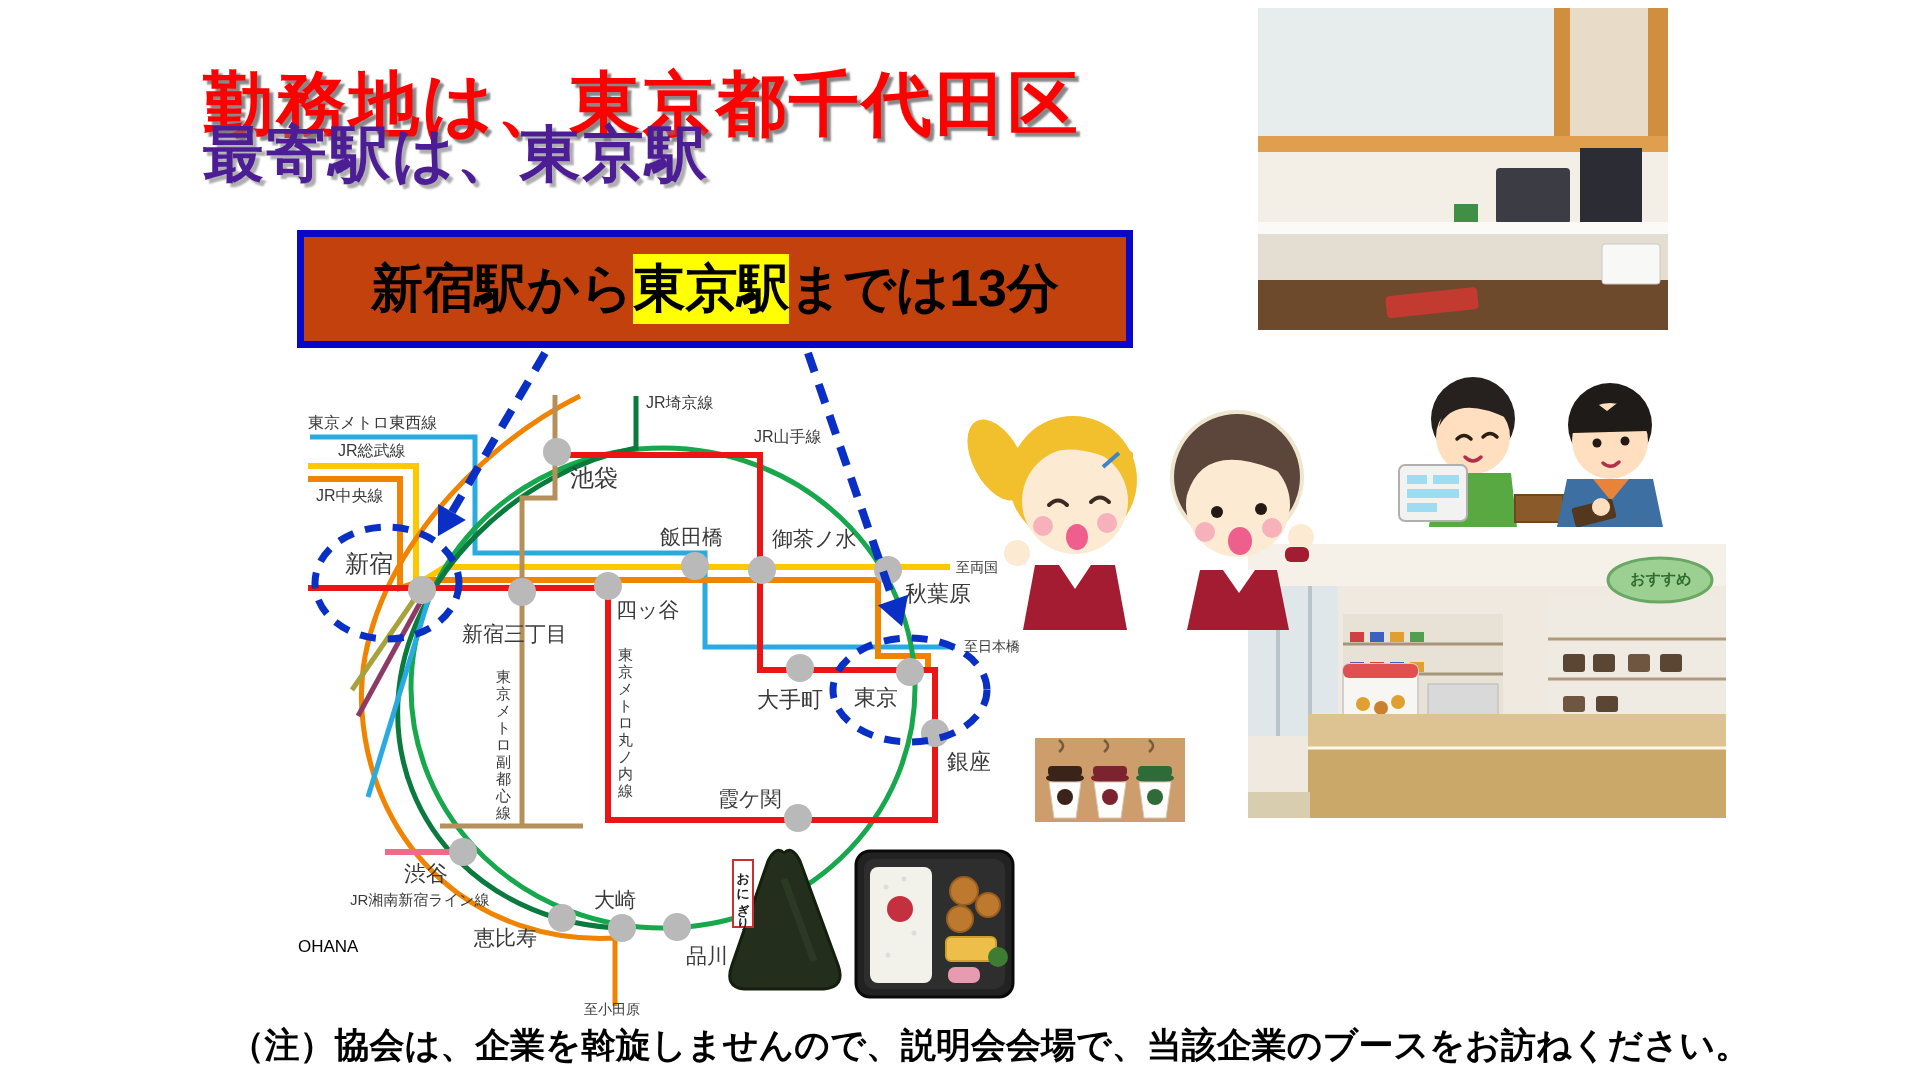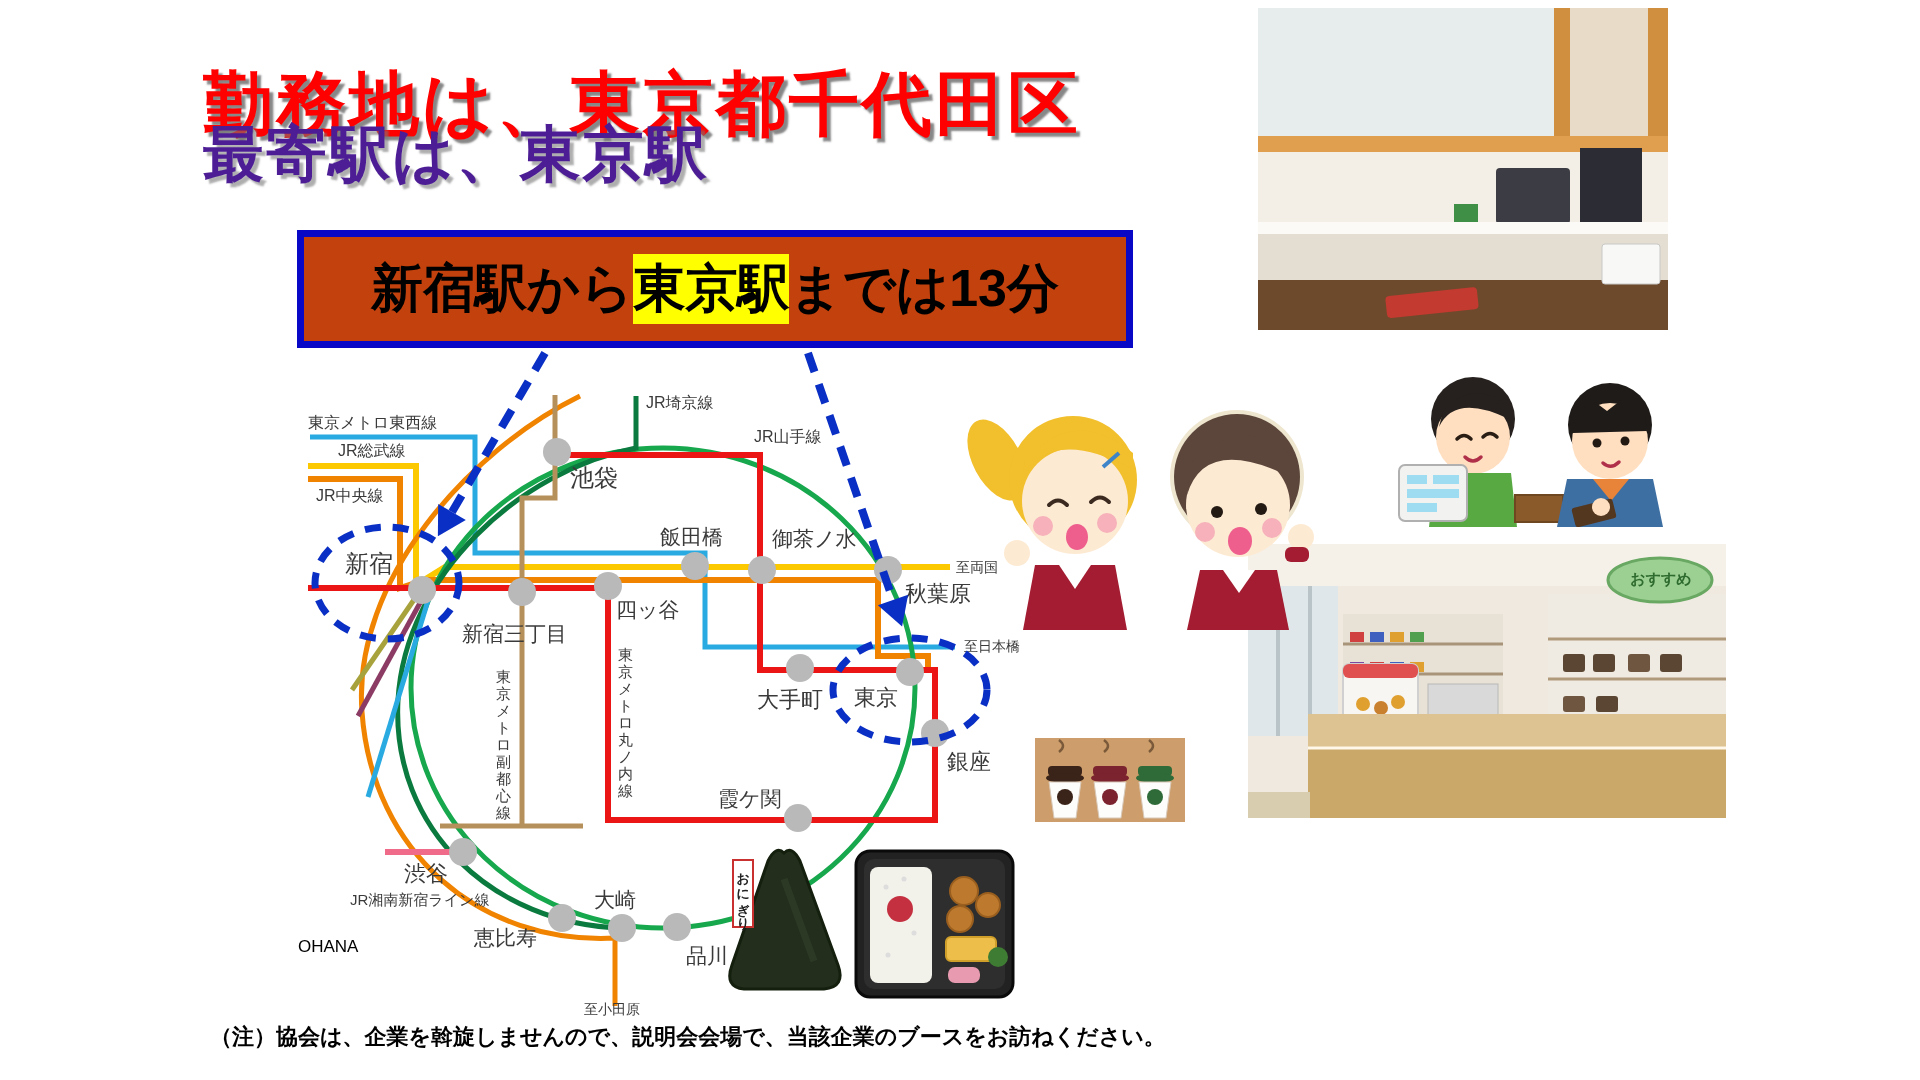--- a/index.html
+++ b/index.html
@@ -11,22 +11,22 @@
   .title2{left:203px;top:114px;font-size:61px;font-weight:700;letter-spacing:2px;
           color:#4c1d95;text-shadow:4px 4px 2px rgba(120,120,120,.6);white-space:nowrap;z-index:4;}
   .transfer-box{left:297px;top:230px;width:836px;height:118px;border:7px solid #0808c6;
           box-sizing:border-box;display:flex;align-items:center;justify-content:center;
           background:#c2410c;font-size:52px;font-weight:900;color:#000;white-space:nowrap;z-index:4;}
   .transfer-box .hl{background:#ffff00;}
   .contact-box{left:1230px;top:24px;width:377px;height:192px;background:#cfe9f8;
           border:3px dotted #222;box-sizing:border-box;display:flex;flex-direction:column;
           justify-content:center;text-align:center;font-size:25px;font-weight:bold;
           line-height:1.52;color:#111;z-index:3;}
-  .footnote{left:210px;top:1022px;width:1540px;font-size:22px;font-weight:900;
-          color:#000;white-space:nowrap;z-index:4;}
+  .footnote{left:210px;top:1022px;width:1540px;font-size:35px;font-weight:900;
+          color:#000;white-space:nowrap;z-index:4;text-align:right;}
   svg text{font-family:"Liberation Sans","DejaVu Sans",sans-serif;}
   .photo{z-index:1;}
   .clip{z-index:2;}
   #map-svg{left:0;top:0;z-index:1;pointer-events:none;}
   .sign-label{left:368px;top:26px;width:90px;text-align:center;font-size:15px;
           font-weight:bold;color:#2e6b2e;}
   .onigiri-tag{left:10px;top:14px;background:#fff;border:2px solid #c93030;
           writing-mode:vertical-rl;font-size:13px;font-weight:bold;color:#222;
           padding:3px 2px;line-height:1.05;}
 </style>

